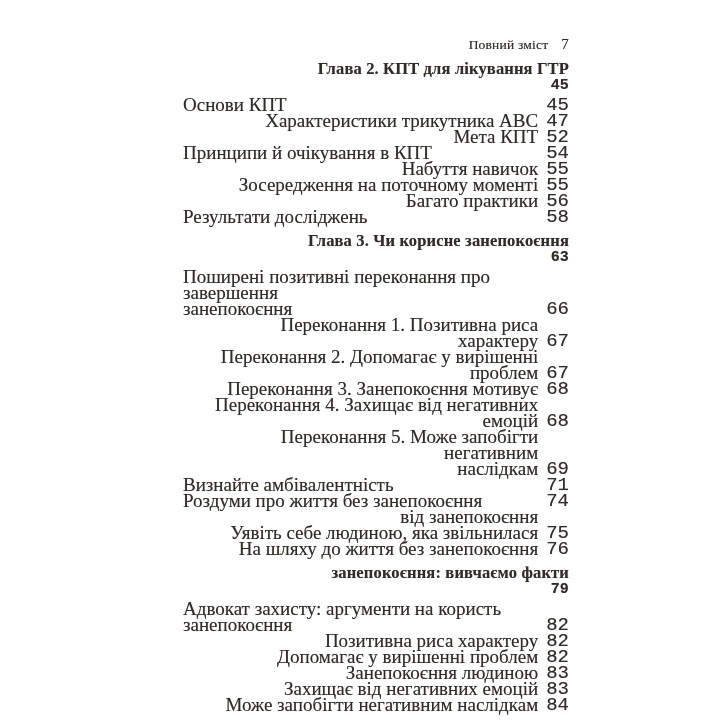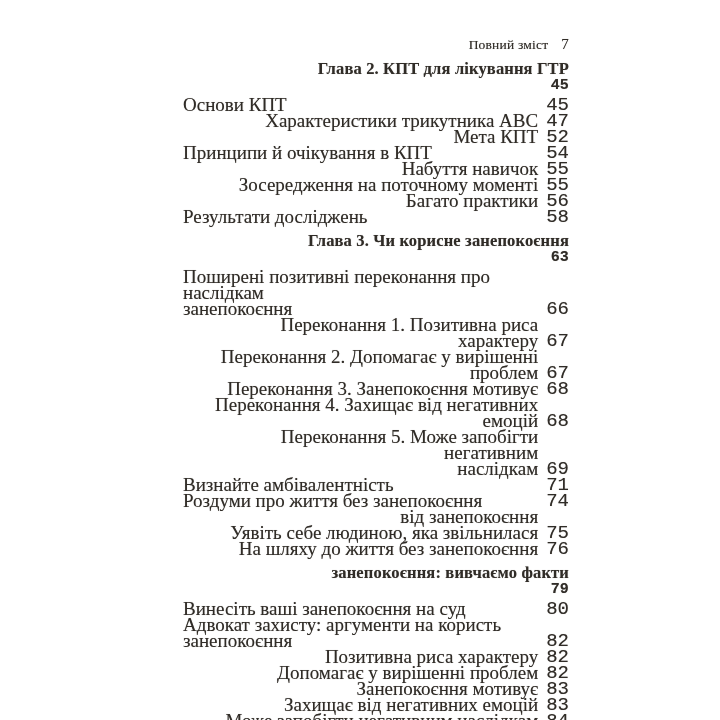--- a/index.html
+++ b/index.html
@@ -128,21 +128,21 @@
           <div class="pg">58</div>
         </div>
         <div class="chapter-heading-row">
           <div class="entry-lines">
             <div>Глава 3. Чи корисне занепокоєння</div>
           </div>
           <div class="pg">63</div>
         </div>
         <div class="entry-row indent-1">
           <div class="entry-lines">
-            <div>Поширені позитивні переконання про наслідкам</div>
+            <div>Поширені позитивні переконання про завершення</div>
             <div>занепокоєння</div>
           </div>
           <div class="pg">66</div>
         </div>
         <div class="entry-row indent-2">
           <div class="entry-lines">
             <div>Переконання 1. Позитивна риса характеру</div>
           </div>
           <div class="pg">67</div>
         </div>
@@ -197,46 +197,40 @@
           <div class="pg">76</div>
         </div>
         <div class="chapter-heading-row">
           <div class="entry-lines">
             <div class="heading-cont">занепокоєння: вивчаємо факти</div>
           </div>
           <div class="pg">79</div>
         </div>
         <div class="entry-row indent-1">
           <div class="entry-lines">
-            <div>Винесіть ваші занепокоєння на суд</div>
-          </div>
-          <div class="pg">80</div>
-        </div>
-        <div class="entry-row indent-1">
-          <div class="entry-lines">
             <div>Адвокат захисту: аргументи на користь</div>
             <div>занепокоєння</div>
           </div>
           <div class="pg">82</div>
         </div>
         <div class="entry-row indent-2">
           <div class="entry-lines">
             <div>Позитивна риса характеру</div>
           </div>
           <div class="pg">82</div>
         </div>
         <div class="entry-row indent-2">
           <div class="entry-lines">
             <div>Допомагає у вирішенні проблем</div>
           </div>
           <div class="pg">82</div>
         </div>
         <div class="entry-row indent-2">
           <div class="entry-lines">
-            <div>Занепокоєння мотивує</div>
+            <div>Занепокоєння людиною</div>
           </div>
           <div class="pg">83</div>
         </div>
         <div class="entry-row indent-2">
           <div class="entry-lines">
             <div>Захищає від негативних емоцій</div>
           </div>
           <div class="pg">83</div>
         </div>
         <div class="entry-row indent-2">

